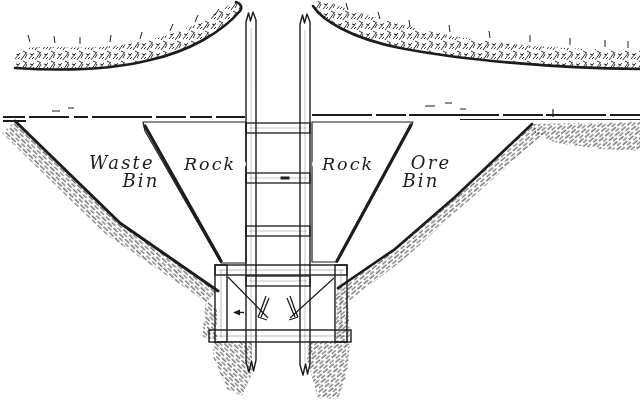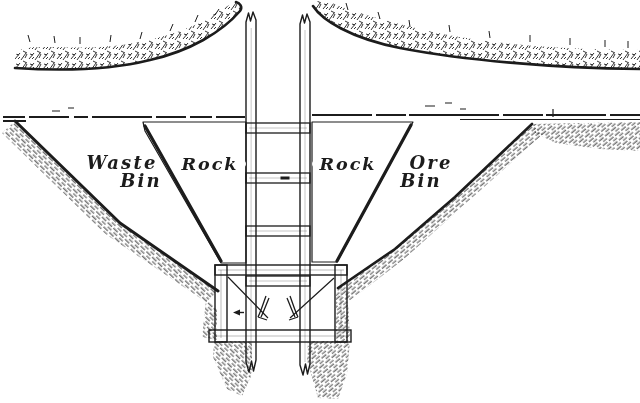--- a/index.html
+++ b/index.html
@@ -1,16 +1,16 @@
 <!DOCTYPE html>
 <html><head>
 <meta charset="utf-8">
 <style>
   html,body{margin:0;padding:0;background:#ffffff;}
-  .stage{position:relative;width:640px;height:403px;background:#ffffff;overflow:hidden;font-weight:bold;}
+  .stage{position:relative;width:640px;height:403px;background:#ffffff;overflow:hidden;}
   svg{display:block;}
   .ink{stroke:#1c1c1c;fill:none;}
   text{font-family:"DejaVu Serif","Liberation Serif",serif;font-style:italic;}
   .lbl{font-size:18px;letter-spacing:2.2px;}
   .lbl-rock{font-size:17.5px;letter-spacing:2px;}
 </style>
 </head>
 <body>
 
 <div class="stage">

